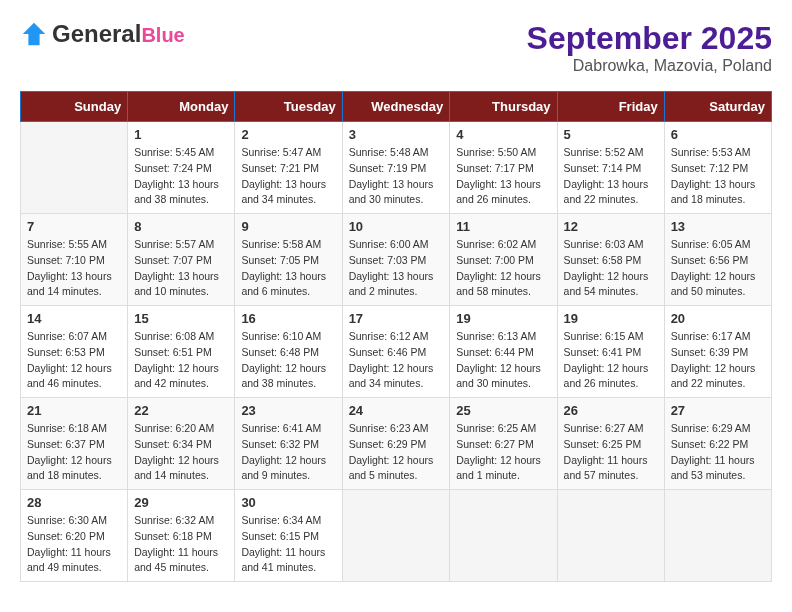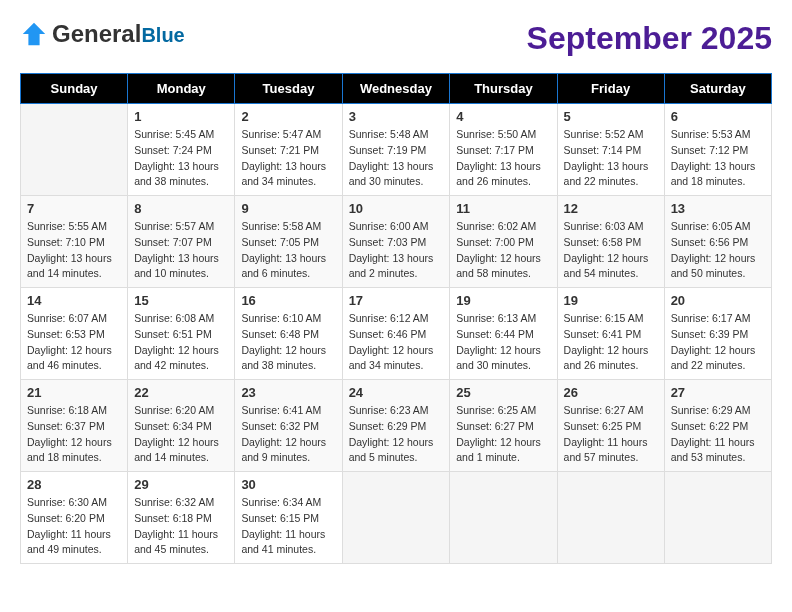--- a/index.html
+++ b/index.html
@@ -37,26 +37,26 @@
     .location-title {
       font-size: 16px;
       color: #555;
     }
     .calendar {
       width: 100%;
       border-collapse: collapse;
       border: 1px solid #ccc;
     }
     .calendar th {
-      background-color: #000000;
+      background-color: #7f1d1d;
       color: #fff;
       font-size: 13px;
       font-weight: bold;
       padding: 7px 6px;
-      text-align: center;
+      text-align: right;
       border: 1px solid #1976D2;
     }
     .calendar td {
       vertical-align: top;
       padding: 5px 6px;
       border: 1px solid #ddd;
       width: 108px;
       min-height: 80px;
       font-size: 11px;
       color: #333;
@@ -82,25 +82,26 @@
   </style>
 </head>
 <body>
 
 <div class="header">
   <div class="logo">
     <svg class="logo-icon" viewBox="0 0 40 40" xmlns="http://www.w3.org/2000/svg">
       <polygon points="20,4 36,20 28,20 28,36 12,36 12,20 4,20" fill="#2196F3"></polygon>
     </svg>
     <div>
-      <span style="font-size:24px;font-weight:bold;color:#333;">General</span><span style="font-size:20px;font-weight:bold;color:#0369a1;">Blue</span>
+      <span style="font-size:24px;font-weight:bold;color:#333;">General</span><span style="font-size:20px;font-weight:bold;color:#ec4899;">Blue</span>
     </div>
   </div>
   <div class="title-block">
     <div class="month-title">September 2025</div>
+    <div class="location-title">Dabrowka, Mazovia, Poland</div>
   </div>
 </div>
 
 <table class="calendar">
   <thead>
     <tr>
     <th>Sunday</th>
         <th>Monday</th>
         <th>Tuesday</th>
         <th>Wednesday</th>

